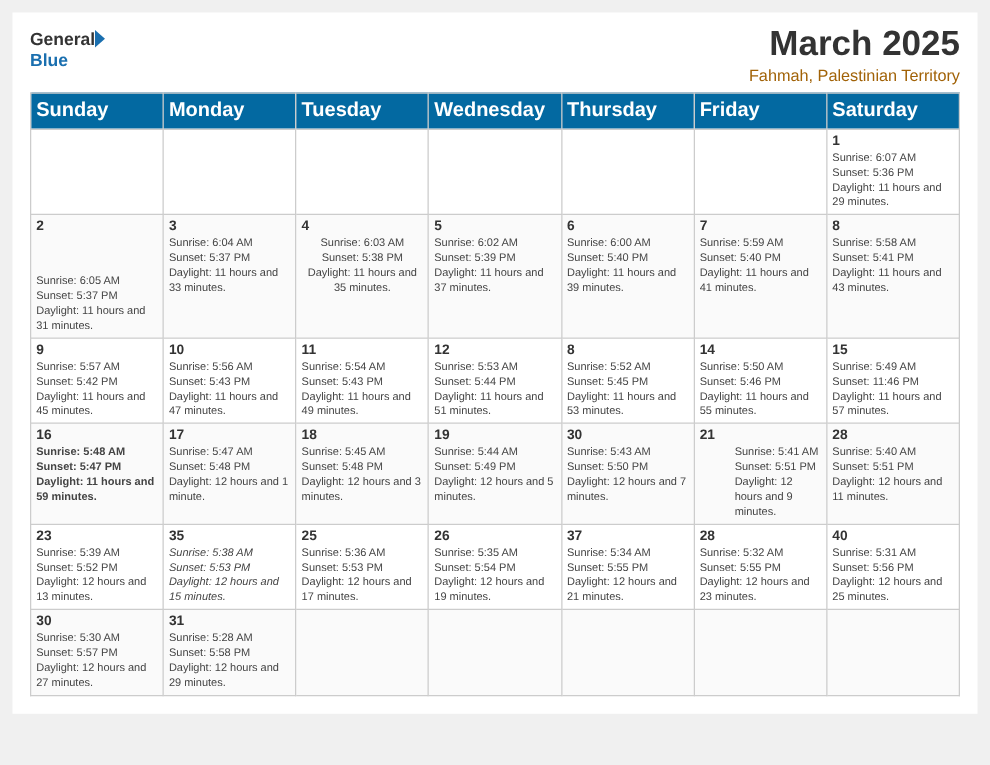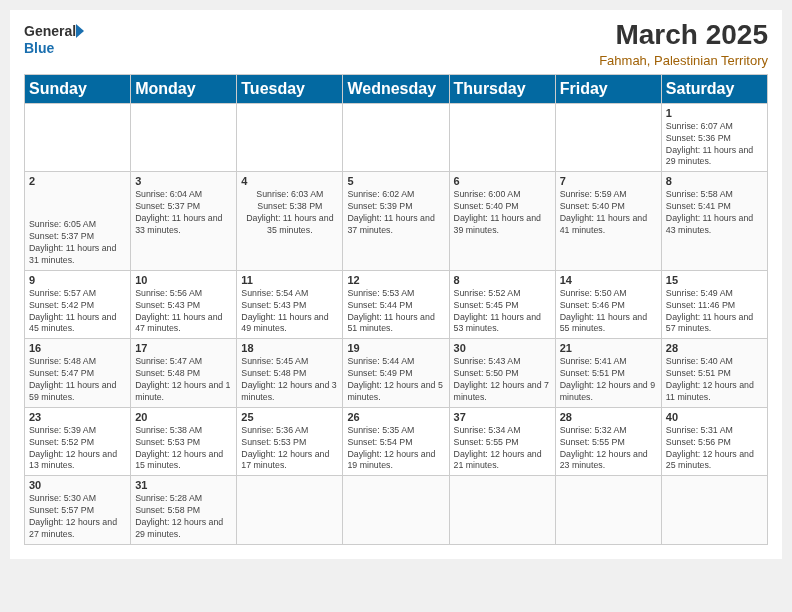--- a/index.html
+++ b/index.html
@@ -210,21 +210,21 @@
           <td>
             <div class="day-num">15</div>
             <div class="day-info" style="white-space: pre-line;">Sunrise: 5:49 AM
 Sunset: 11:46 PM
 Daylight: 11 hours and 57 minutes.</div>
           </td>
         </tr>
         <tr>
           <td>
             <div class="day-num">16</div>
-            <div class="day-info" style="white-space: pre-line;">Sunrise: 5:48 AM
+            <div class="day-info" style="white-space: pre-line; font-weight: bold;">Sunrise: 5:48 AM
 Sunset: 5:47 PM
 Daylight: 11 hours and 59 minutes.</div>
           </td>
           <td>
             <div class="day-num">17</div>
             <div class="day-info" style="white-space: pre-line;">Sunrise: 5:47 AM
 Sunset: 5:48 PM
 Daylight: 12 hours and 1 minute.</div>
           </td>
           <td>
@@ -240,41 +240,41 @@
 Daylight: 12 hours and 5 minutes.</div>
           </td>
           <td>
             <div class="day-num">30</div>
             <div class="day-info" style="white-space: pre-line;">Sunrise: 5:43 AM
 Sunset: 5:50 PM
 Daylight: 12 hours and 7 minutes.</div>
           </td>
           <td>
             <div class="day-num">21</div>
-            <div class="day-info" style="white-space: pre-line;">Sunrise: 5:41 AM
+            <div class="day-info" style="white-space: pre-line; margin-left: 28px;">Sunrise: 5:41 AM
 Sunset: 5:51 PM
 Daylight: 12 hours and 9 minutes.</div>
           </td>
           <td>
             <div class="day-num">28</div>
             <div class="day-info" style="white-space: pre-line;">Sunrise: 5:40 AM
 Sunset: 5:51 PM
 Daylight: 12 hours and 11 minutes.</div>
           </td>
         </tr>
         <tr>
           <td>
             <div class="day-num">23</div>
             <div class="day-info" style="white-space: pre-line;">Sunrise: 5:39 AM
 Sunset: 5:52 PM
 Daylight: 12 hours and 13 minutes.</div>
           </td>
           <td>
-            <div class="day-num">20</div>
-            <div class="day-info" style="white-space: pre-line;">Sunrise: 5:38 AM
+            <div class="day-num">35</div>
+            <div class="day-info" style="white-space: pre-line; font-style: italic;">Sunrise: 5:38 AM
 Sunset: 5:53 PM
 Daylight: 12 hours and 15 minutes.</div>
           </td>
           <td>
             <div class="day-num">25</div>
             <div class="day-info" style="white-space: pre-line;">Sunrise: 5:36 AM
 Sunset: 5:53 PM
 Daylight: 12 hours and 17 minutes.</div>
           </td>
           <td>

